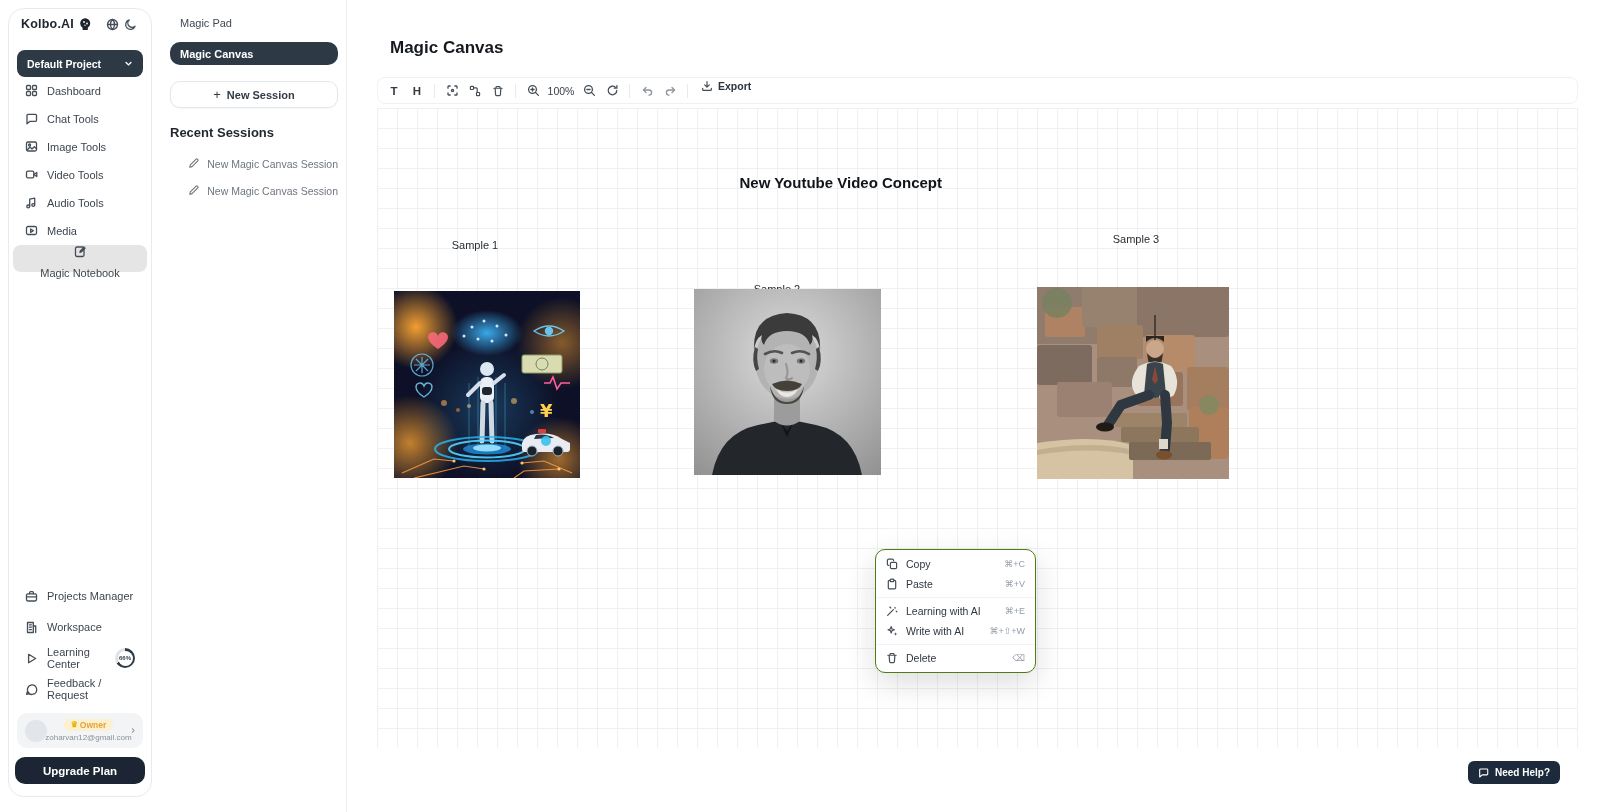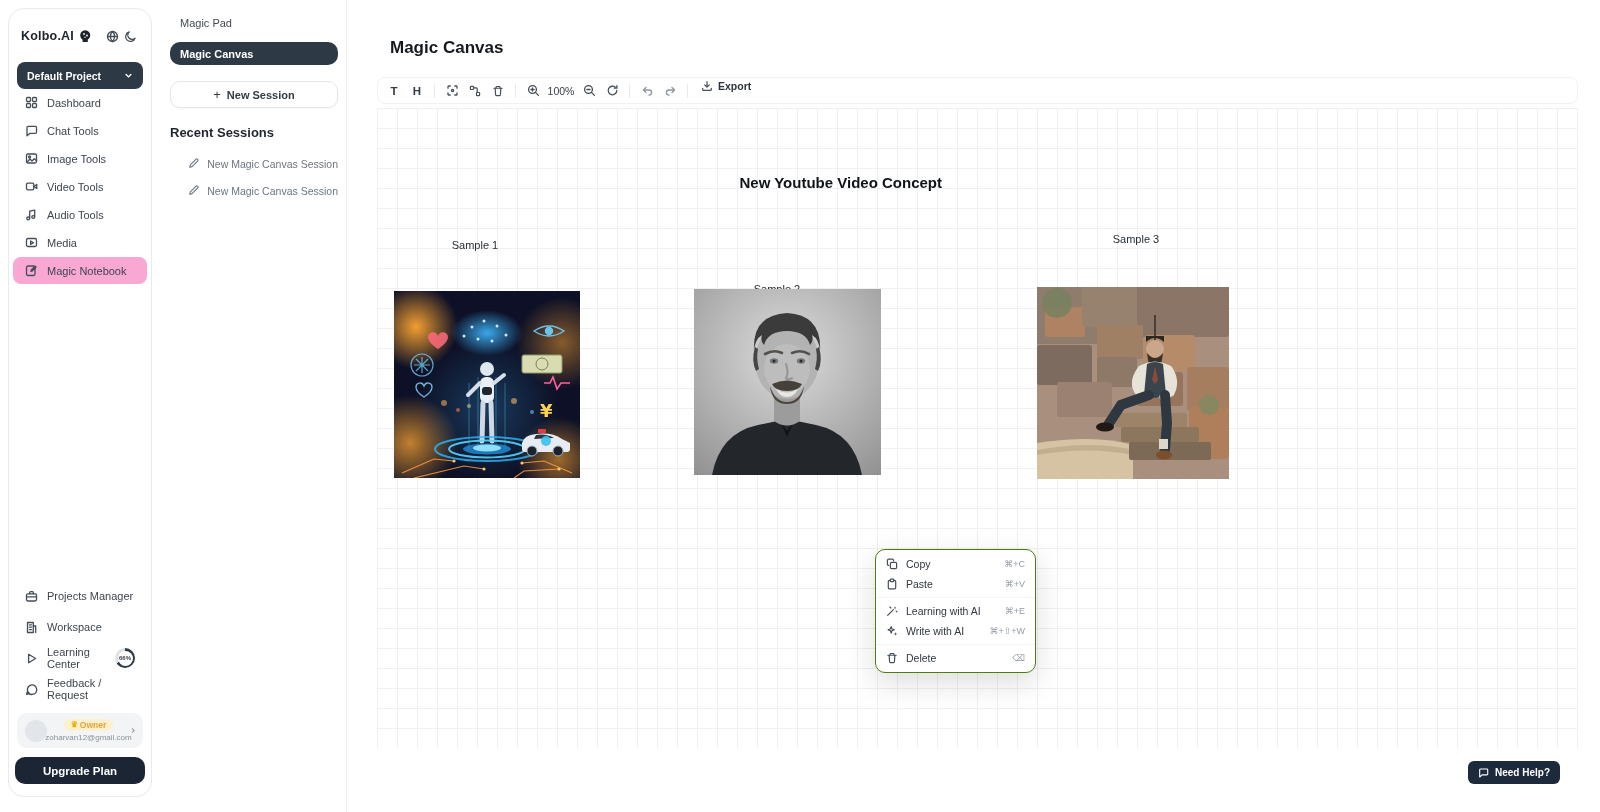--- a/index.html
+++ b/index.html
@@ -3,33 +3,33 @@
 <meta charset="utf-8">
 <style>
   html,body{margin:0;padding:0;}
   body{font-family:"Liberation Sans",sans-serif;background:#fff;}
   .page{position:relative;width:1600px;height:812px;overflow:hidden;background:#fff;color:#3a424c;}
   svg{display:block;}
   .ico{stroke:#454d57;fill:none;stroke-width:1.3;stroke-linecap:round;stroke-linejoin:round;}
 
   
   .sidebar{position:absolute;left:8px;top:8px;width:144px;height:789px;background:#fff;border:1px solid #e7eaee;
-    border-radius:16px;box-sizing:border-box;display:flex;flex-direction:column;padding:16px 0 12px;}
+    border-radius:16px;box-sizing:border-box;display:flex;flex-direction:column;padding:4px 0 12px;}
   .logo-row{display:flex;align-items:center;padding:0 12px;height:22px;}
   .brand{font-size:12.5px;font-weight:800;color:#1d242b;letter-spacing:.2px;white-space:nowrap;}
   .brand-icon{margin-left:3px;}
   .logo-row .spacer{flex:1;}
   .icon-btn{width:18px;height:18px;display:flex;align-items:center;justify-content:center;}
   .project-btn{margin:15px 8px 0;height:27px;background:#2d3a45;border:none;border-radius:8px;color:#fff;
     font-family:inherit;font-size:10.5px;font-weight:700;display:flex;align-items:center;justify-content:space-between;
     padding:0 10px;cursor:pointer;}
   .nav{padding:0 4px;display:flex;flex-direction:column;gap:1px;}
   .nav-item{height:27px;display:flex;align-items:center;gap:9px;padding:0 12px;border-radius:8px;
     font-size:11px;font-weight:500;color:#3d454e;cursor:pointer;}
-  .nav-item.active{background:#f9a8d4;}
+  .nav-item.active{background:#e5e5e5;flex-direction:column;}
   .side-spacer{flex:1;}
   .foot-nav{padding:0 4px;display:flex;flex-direction:column;gap:3px;}
   .foot-nav .nav-item{height:28px;}
   .ring{position:relative;width:20px;height:20px;margin-left:2px;flex:none;}
   .ring-fill{position:absolute;inset:0;border-radius:50%;background:conic-gradient(#2c3947 0 66%,#dfe3e8 66% 100%);}
   .ring-fill::after{content:"";position:absolute;inset:2.5px;background:#fff;border-radius:50%;}
   .ring-text{position:absolute;inset:0;display:flex;align-items:center;justify-content:center;
     font-size:6px;font-weight:700;color:#39424c;z-index:1;}
   .user-card{margin:10px 8px 0;background:#f2f4f6;border-radius:10px;padding:6px 6px 6px 8px;display:flex;align-items:center;gap:7px;cursor:pointer;}
   .avatar{width:22px;height:22px;border-radius:50%;background:#e2e5e9;flex:none;}

